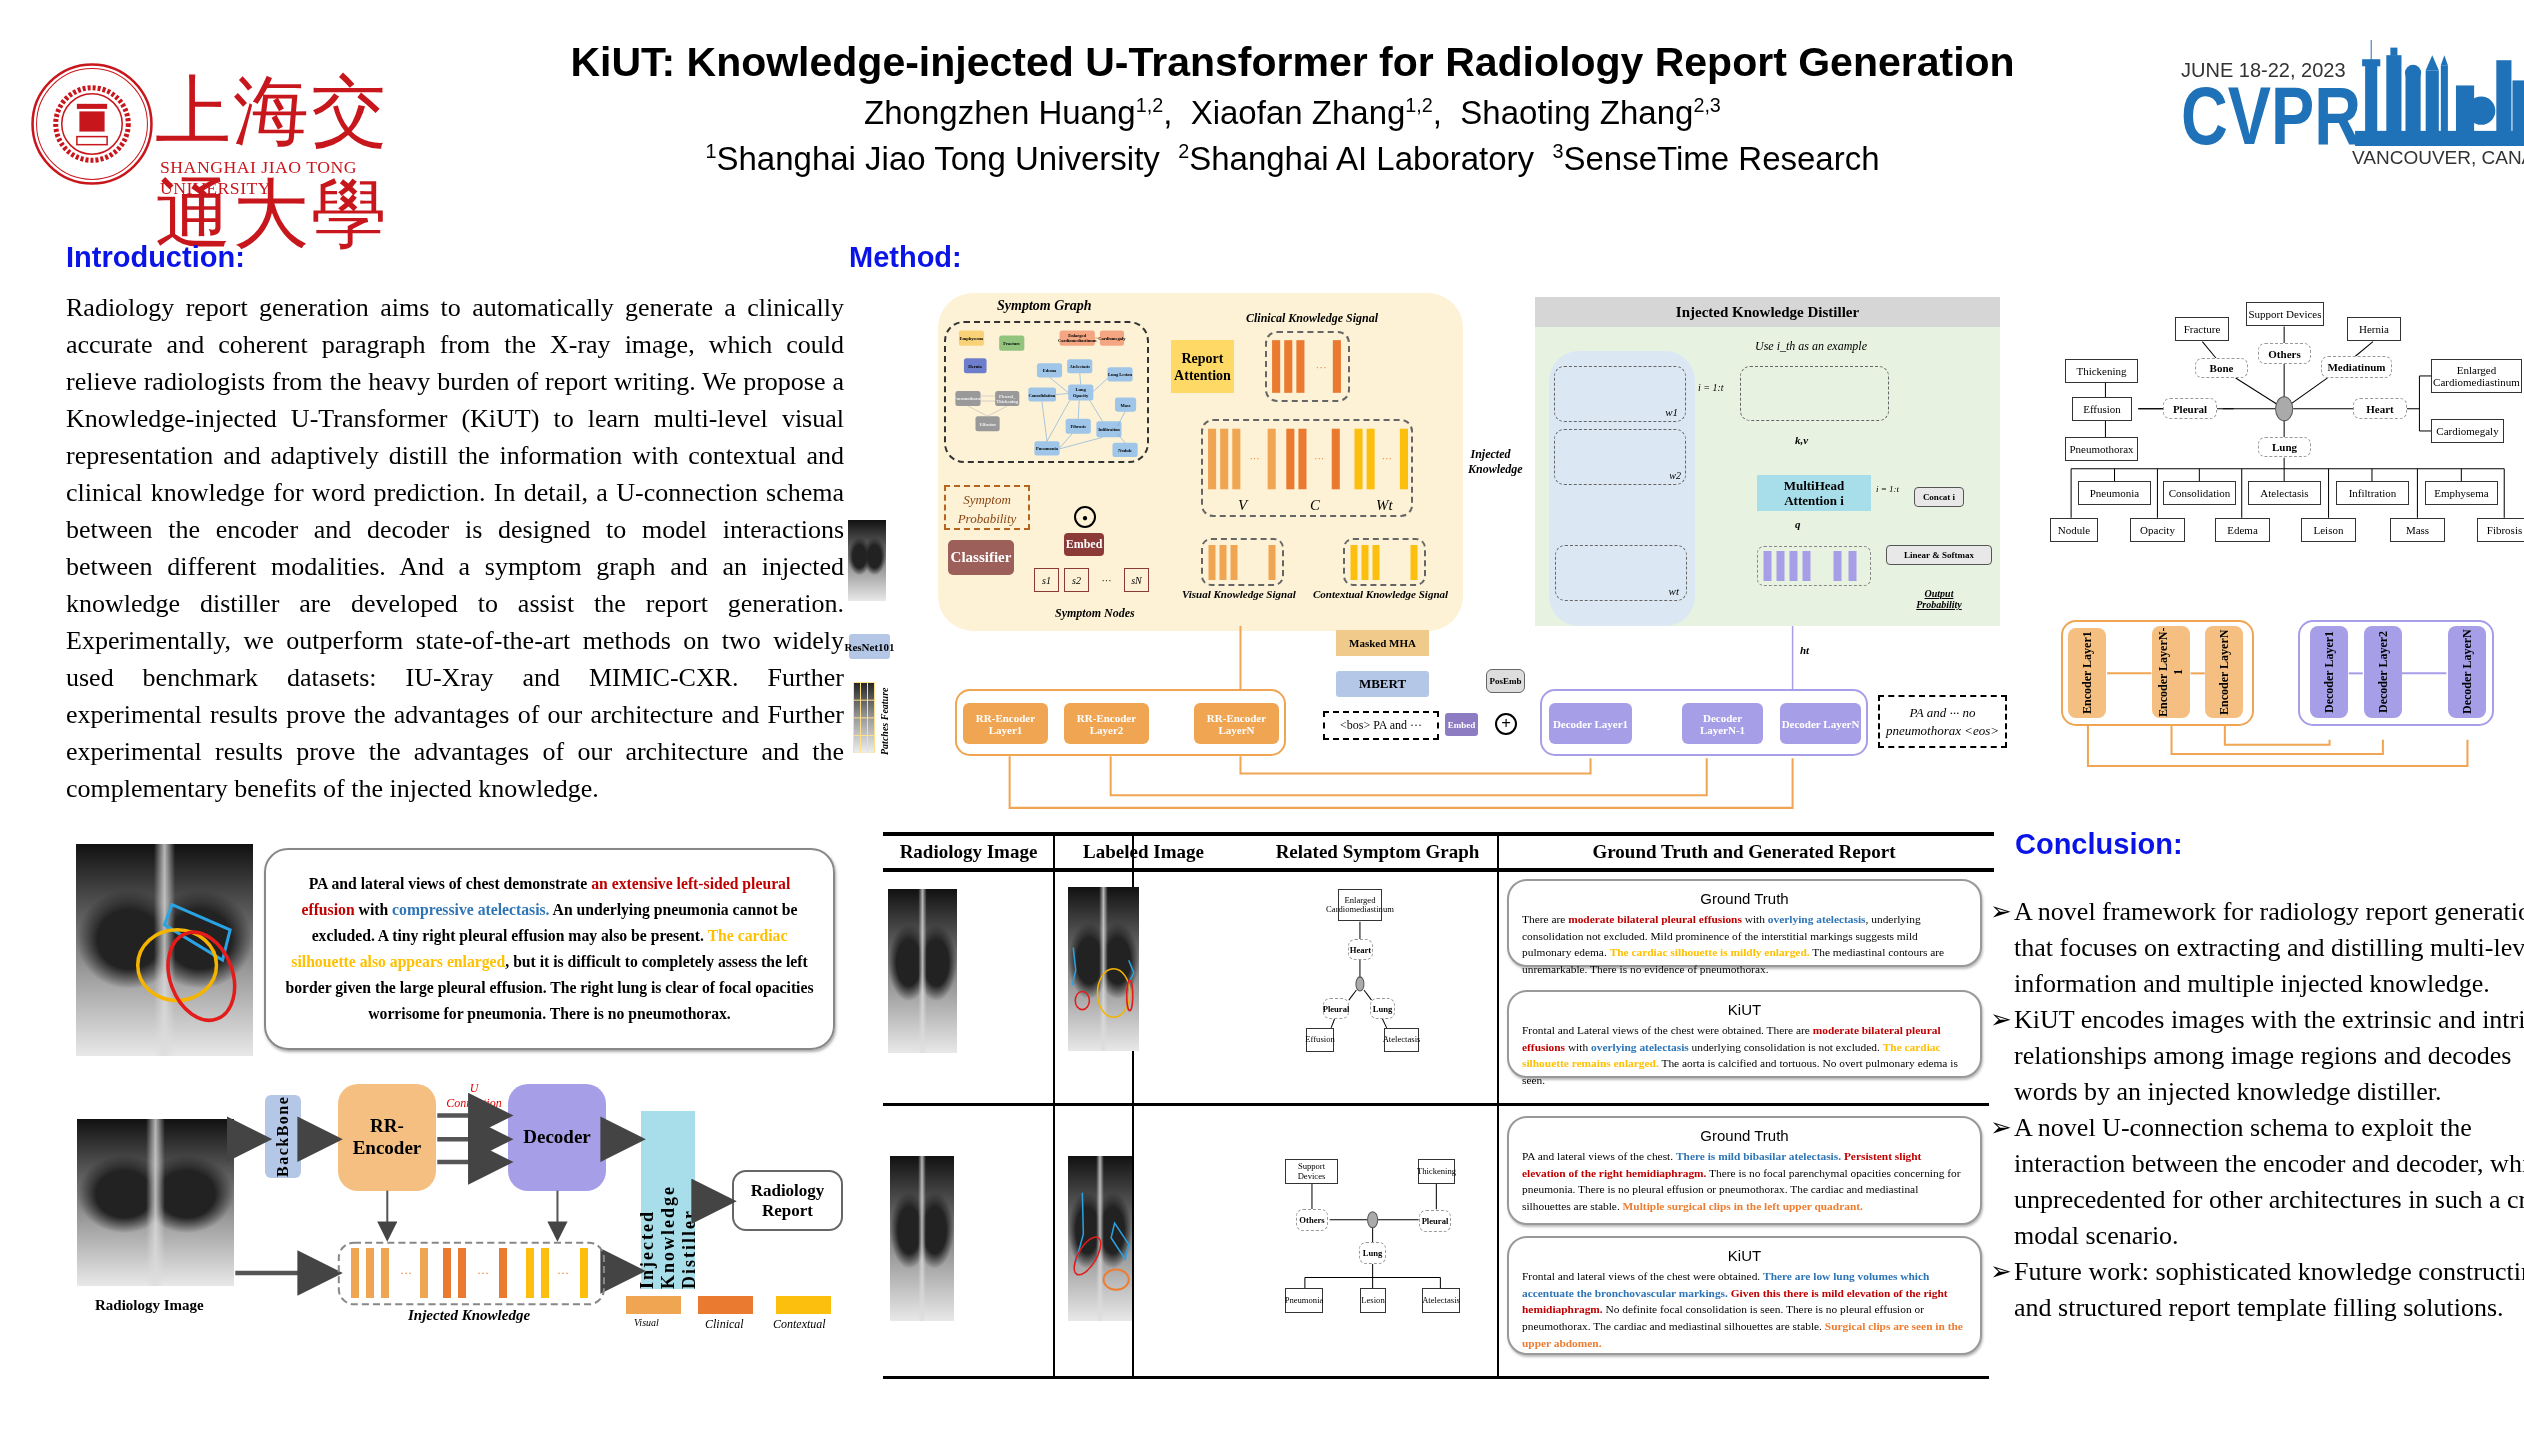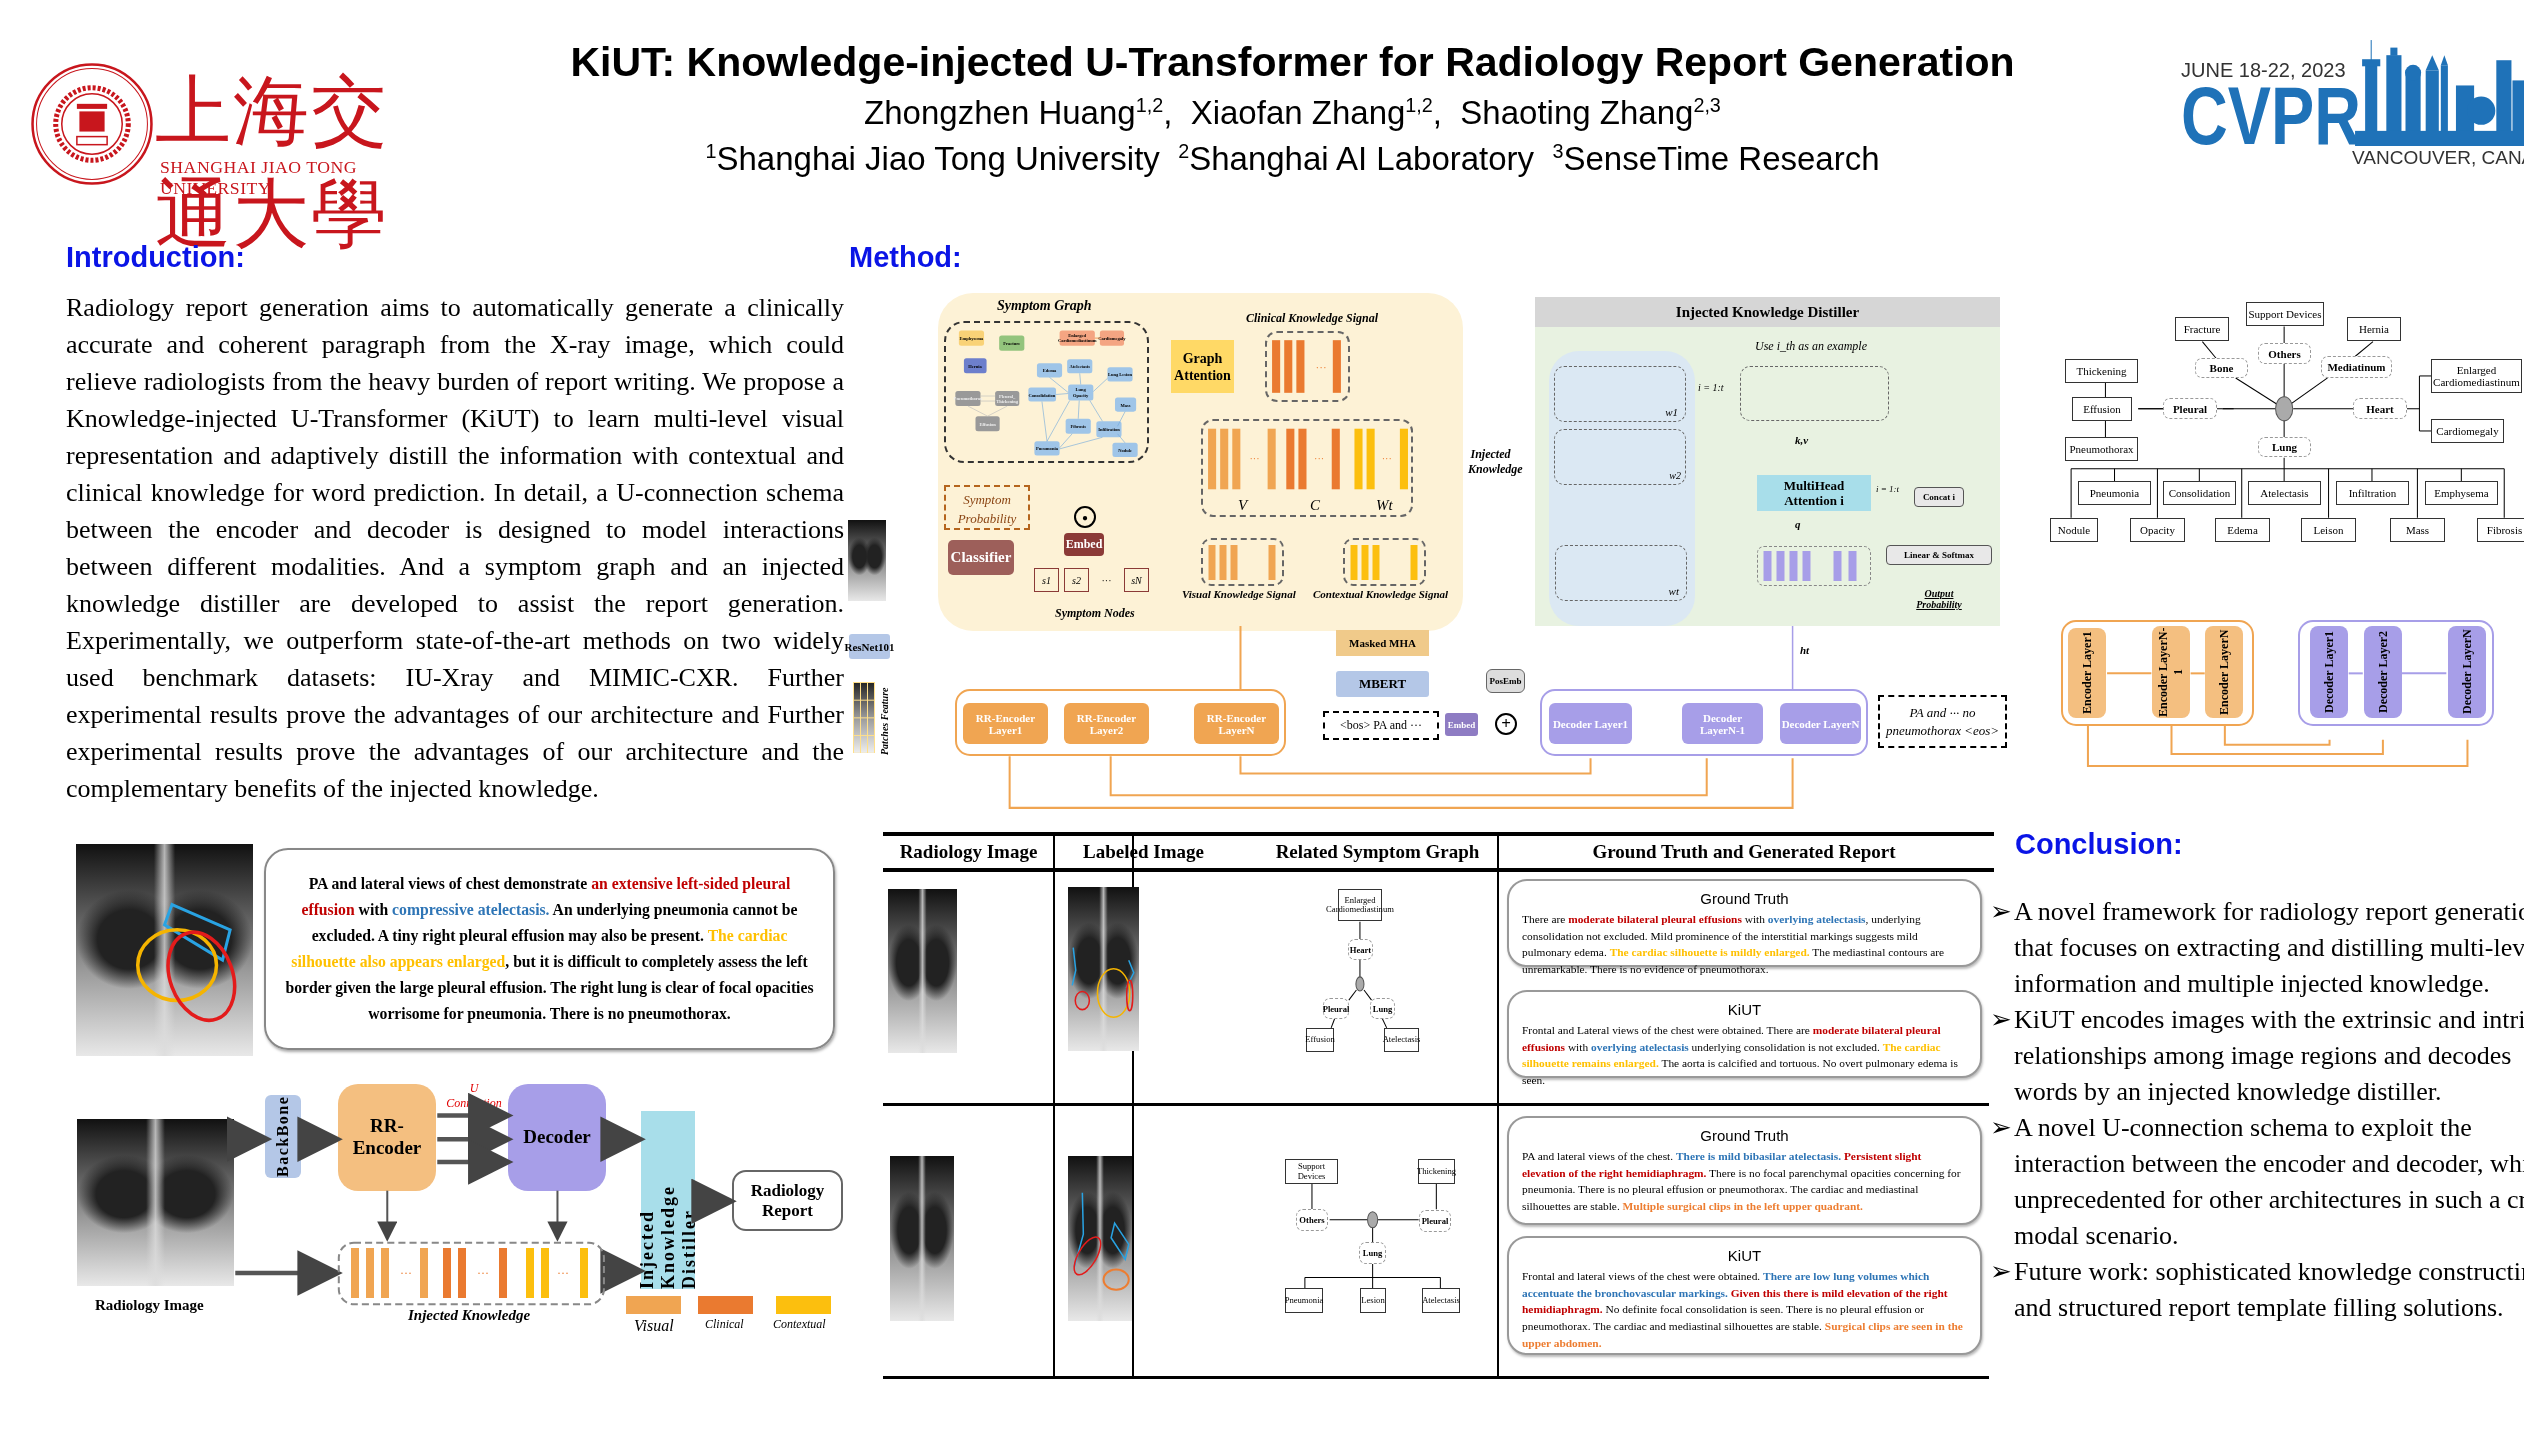--- a/index.html
+++ b/index.html
@@ -185,21 +185,21 @@
           <text x="98" y="58">···</text>
           <text x="252" y="58">···</text>
           <text x="412" y="58">···</text>
         </g>
     </svg>
   </div>
   <div class="abs label-it" style="left:337px;top:236px;font-size:15px;font-weight:bold;">Injected Knowledge</div>
   <div class="abs" style="left:555px;top:225px;width:55px;height:18px;background:#f0a552;"></div>
   <div class="abs" style="left:627px;top:225px;width:55px;height:18px;background:#ea7a30;"></div>
   <div class="abs" style="left:705px;top:225px;width:55px;height:18px;background:#fcbf0e;"></div>
-  <div class="abs label-it" style="left:563px;top:246px;font-size:16px;">Visual</div>
+  <div class="abs label-it" style="left:563px;top:246px;font-size:10px;">Visual</div>
   <div class="abs label-it" style="left:634px;top:246px;font-size:12px;">Clinical</div>
   <div class="abs label-it" style="left:702px;top:246px;font-size:12px;">Contextual</div>
 </div>
 
 <div id="method-title" class="abs section-title">Method:</div>
 
 <div class="abs" style="left:938px;top:293px;width:525px;height:338px;background:#fdf2d6;border-radius:35px;"></div>
 <div class="abs label-it" style="left:997px;top:298px;font-size:14px;font-weight:bold;">Symptom Graph</div>
 <div class="abs" style="left:944px;top:321px;width:205px;height:142px;border:2px dashed #333;border-radius:20px;">
   <svg width="202" height="140" viewBox="0 0 400 278">
@@ -262,21 +262,21 @@
     </g>
     <g stroke="#bbb" stroke-width="1.2">
         <line x1="68" y1="145" x2="97" y2="145"></line>
         <line x1="68" y1="155" x2="97" y2="155"></line>
         <line x1="82" y1="185" x2="43" y2="165"></line>
         <line x1="82" y1="185" x2="121" y2="165"></line>
       </g>
     <line x1="295" y1="30" x2="305" y2="30" stroke="#ed7d31" stroke-width="1.5"></line>
   </svg>
 </div>
-<div class="abs box-rounded" style="left:1171px;top:340px;width:63px;height:53px;background:#ffd966;border-radius:0;font-size:14px;line-height:17px;">Graph Attention</div>
+<div class="abs box-rounded" style="left:1171px;top:340px;width:63px;height:53px;background:#ffd966;border-radius:0;font-size:14px;line-height:17px;">Report Attention</div>
 <div class="abs label-it" style="left:1246px;top:311px;font-size:12px;font-weight:bold;">Clinical Knowledge Signal</div>
 <div class="abs" style="left:1265px;top:331px;width:85px;height:71px;border:2px dashed #666;border-radius:12px;">
   <svg width="81" height="67" viewBox="0 0 160 132">
       <g fill="#ea7a30">
         <rect x="10" y="14" width="16" height="104"></rect>
         <rect x="34" y="14" width="16" height="104"></rect>
         <rect x="58" y="14" width="16" height="104"></rect>
         <rect x="130" y="14" width="16" height="104"></rect>
       </g>
       <text x="96" y="74" fill="#ed7d31" font-size="22">···</text>

